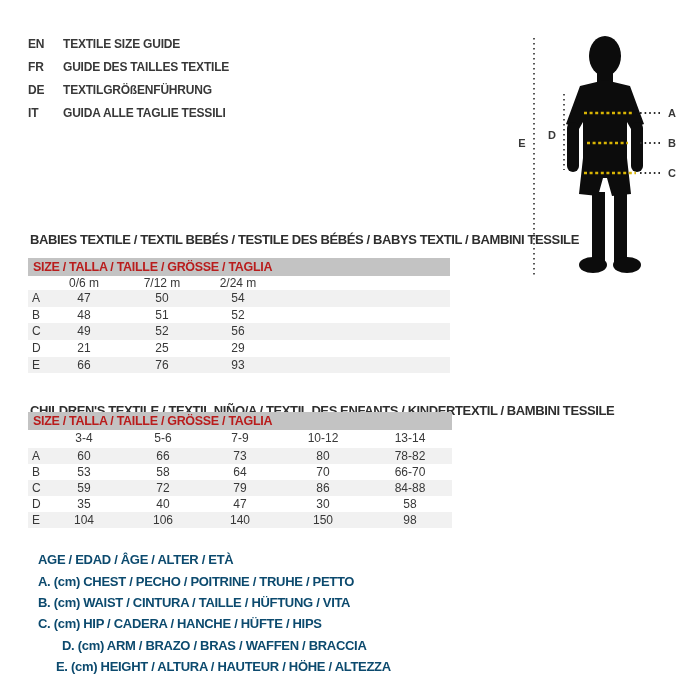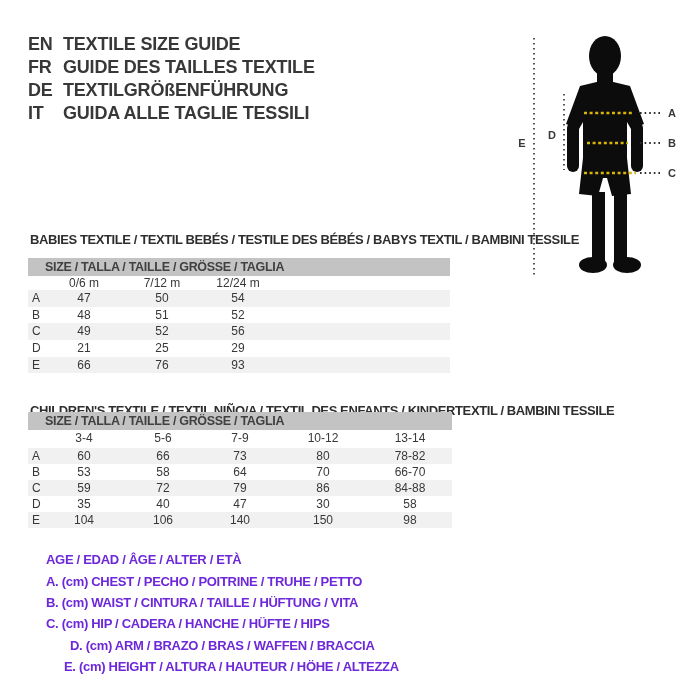--- a/index.html
+++ b/index.html
@@ -10,48 +10,48 @@
     --row-stripe-gray:#f1f1f1;
     --text-dark:#383838;
   }
   *{margin:0;padding:0;box-sizing:border-box;}
   body{width:700px;height:700px;position:relative;background:#ffffff;
        font-family:"Liberation Sans","DejaVu Sans",sans-serif;color:var(--text-dark);overflow:hidden;}
   .abs{position:absolute;}
 
   
   .lang-list{left:28px;top:33px;}
-  .lang-line{height:23px;line-height:23px;font-size:18px;font-weight:700;letter-spacing:-0.2px;white-space:nowrap;}
+  .lang-line{height:23px;line-height:23px;font-size:12px;font-weight:700;letter-spacing:-0.2px;white-space:nowrap;}
   .lang-code{display:inline-block;width:35px;}
 
   
   .section-title{left:30px;font-size:13px;font-weight:700;letter-spacing:-0.4px;white-space:nowrap;color:#2e2e2e;}
 
   
   .tbl{left:28px;width:422px;}
   .size-bar{position:absolute;left:0;right:0;top:0;height:18px;line-height:18px;background:var(--header-bar-gray);
-            font-size:12.5px;font-weight:700;letter-spacing:-0.3px;padding-left:17px;color:#404040;white-space:nowrap;}
+            font-size:12.5px;font-weight:700;letter-spacing:-0.3px;padding-left:5px;color:#b91c1c;white-space:nowrap;}
   .row{position:absolute;left:0;right:0;font-size:12px;}
   .stripe{background:var(--row-stripe-gray);}
   .rl{position:absolute;left:4px;top:0;}
   .cell{position:absolute;top:0;text-align:center;}
   
   .b1{left:26px;width:60px}.b2{left:104px;width:60px}.b3{left:180px;width:60px}
   
   .k1{left:26px;width:60px}.k2{left:105px;width:60px}.k3{left:182px;width:60px}.k4{left:265px;width:60px}.k5{left:347px;width:70px}
 
   .babies-tbl{top:258px;}
   .babies-tbl .row{height:16.7px;line-height:16.7px;}
   .children-tbl{top:412px;width:424px;}
   .children-tbl .row{height:16px;line-height:16px;}
 
   
   .legend{left:30px;top:553px;}
-  .legend-line{position:absolute;left:16px;height:14px;line-height:14px;font-size:13px;font-weight:700;
-               letter-spacing:-0.3px;white-space:nowrap;color:#6d28d9;}
+  .legend-line{position:absolute;left:8px;height:14px;line-height:14px;font-size:13px;font-weight:700;
+               letter-spacing:-0.3px;white-space:nowrap;color:#0c4a6e;}
 
   
   .figure{left:500px;top:30px;}
   .fig-fill{fill:var(--silhouette-black);}
   .dot{stroke:var(--line-dark);stroke-width:1.6;stroke-dasharray:1.6 3.4;fill:none;}
   .ydash{stroke:var(--accent-yellow);stroke-width:2.6;stroke-dasharray:3 2.6;fill:none;}
   .ddash{stroke:var(--line-dark);stroke-width:2;stroke-dasharray:1.6 3;fill:none;}
   .flbl{font-size:11px;font-weight:700;fill:var(--text-dark);}
 </style>
 </head>
@@ -106,21 +106,21 @@
   <text class="flbl" x="168" y="147">C</text>
 </svg>
 
 <div class="abs section-title" style="top:232px;">BABIES TEXTILE / TEXTIL BEBÉS / TESTILE DES BÉBÉS / BABYS TEXTIL / BAMBINI TESSILE</div>
 
 <div class="abs tbl babies-tbl" style="height:116px;">
   <div class="size-bar">SIZE / TALLA / TAILLE / GRÖSSE / TAGLIA</div>
   <div class="row" style="top:18px;height:18px;line-height:14px;">
     <span class="cell b1">0/6 m</span>
     <span class="cell b2">7/12 m</span>
-    <span class="cell b3">12/24 m</span>
+    <span class="cell b3">2/24 m</span>
   </div>
   <div class="row stripe" style="top:32px;">
     <span class="rl">A</span>
     <span class="cell b1">47</span>
     <span class="cell b2">50</span>
     <span class="cell b3">54</span>
   </div>
   <div class="row" style="top:48.7px;">
     <span class="rl">B</span>
     <span class="cell b1">48</span>

